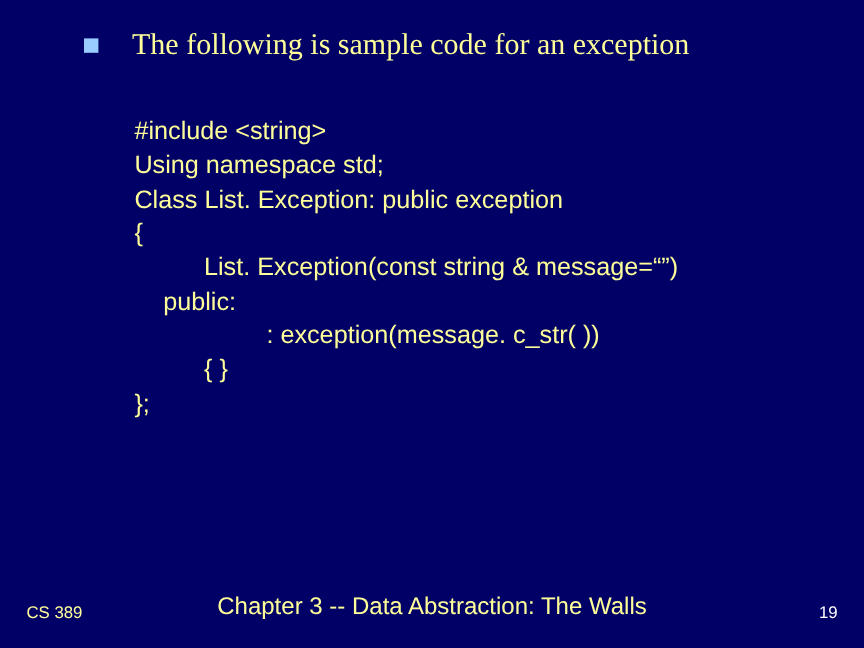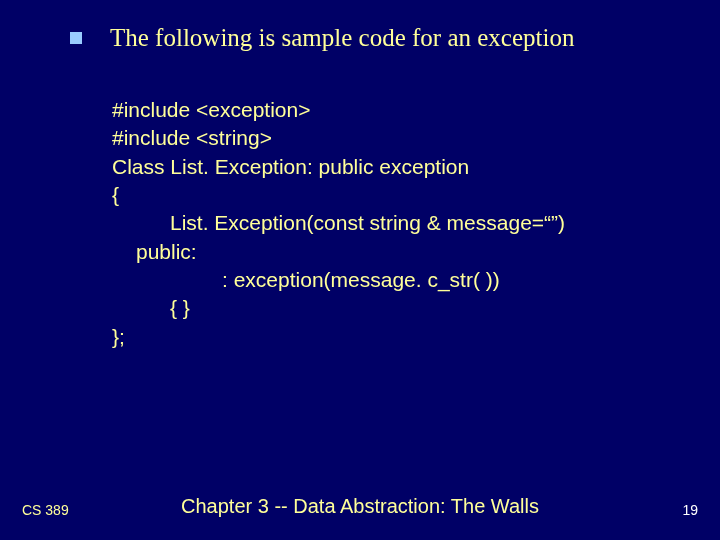--- a/index.html
+++ b/index.html
@@ -82,22 +82,22 @@
 <body>
 
 <div class="slide">
 
   <div class="bullet-row">
     <div class="bullet-square"></div>
     <div class="bullet-text">The following is sample code for an exception</div>
   </div>
 
   <div class="code-block">
-    <span class="code-line">#include &lt;exception&gt;</span>
     <span class="code-line">#include &lt;string&gt;</span>
+    <span class="code-line">Using namespace std;</span>
     <span class="code-line">Class List. Exception: public exception</span>
     <span class="code-line">{</span>
     <span class="code-line ind2">List. Exception(const string &amp; message=“”)</span>
     <span class="code-line ind1">public:</span>
     <span class="code-line ind3">: exception(message. c_str( ))</span>
     <span class="code-line ind2">{ }</span>
     <span class="code-line">};</span>
   </div>
 
   <div class="footer-left">CS 389</div>

